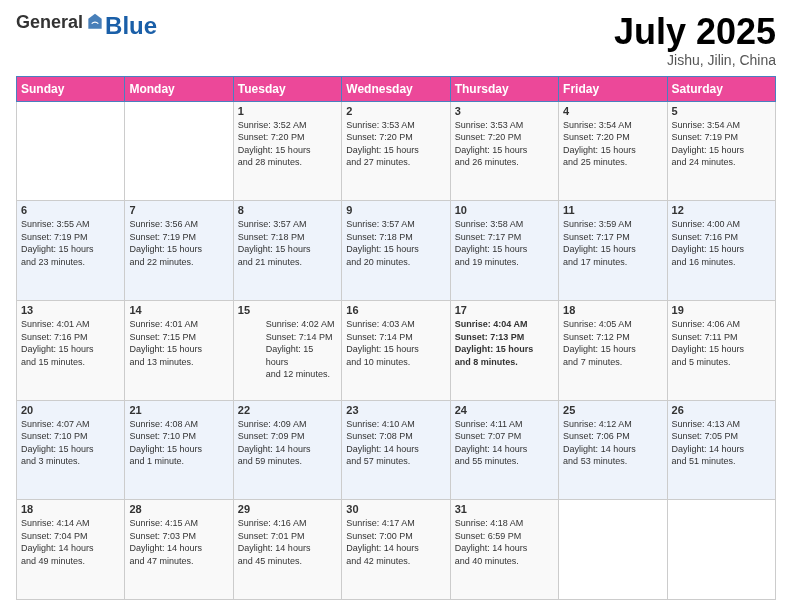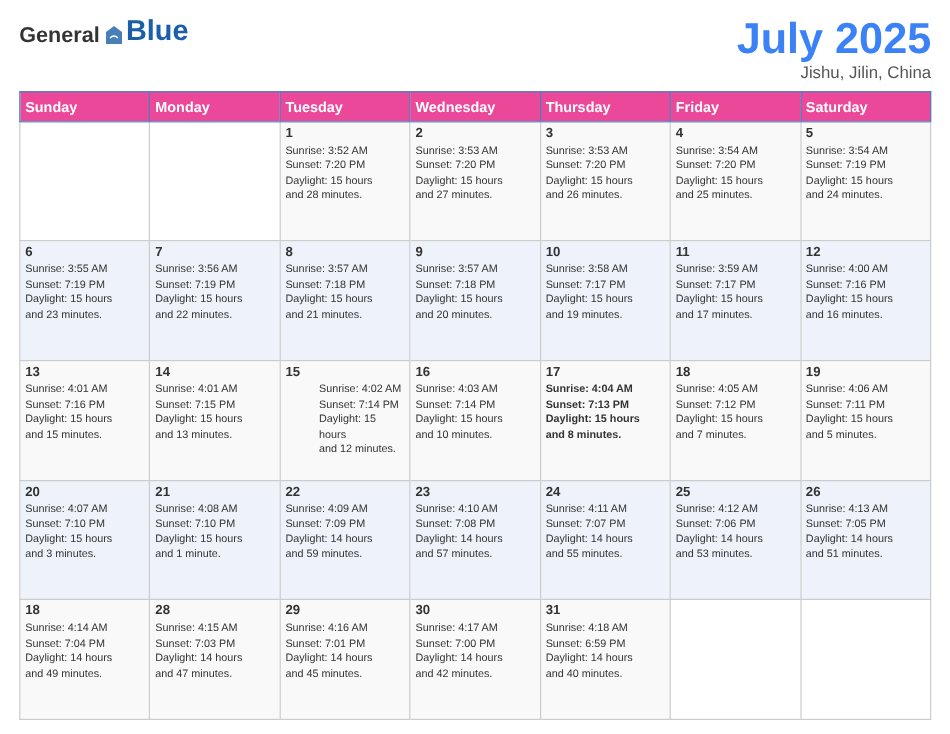--- a/index.html
+++ b/index.html
@@ -23,21 +23,21 @@
       align-items: flex-start;
       margin-bottom: 8px;
     }
     .logo {
       display: flex;
       flex-direction: column;
       align-items: flex-start;
     }
     .logo-text {
       display: flex;
-      align-items: flex-end;
+      align-items: flex-start;
     }
     .logo-general {
       font-size: 18px;
       font-weight: bold;
       color: #333;
     }
     .logo-blue {
       font-size: 24px;
       font-weight: bold;
       color: #1a5fa8;
@@ -46,21 +46,21 @@
       width: 20px;
       height: 20px;
       margin-left: 2px;
     }
     .title-area {
       text-align: right;
     }
     .month-title {
       font-size: 36px;
       font-weight: bold;
-      color: #3b82f6;
+      color: #000000;
       line-height: 1.1;
       text-align: right;
     }
     .subtitle {
       font-size: 14px;
       color: #555;
     }
     .calendar {
       flex: 1;
       border: 1px solid #ccc;

